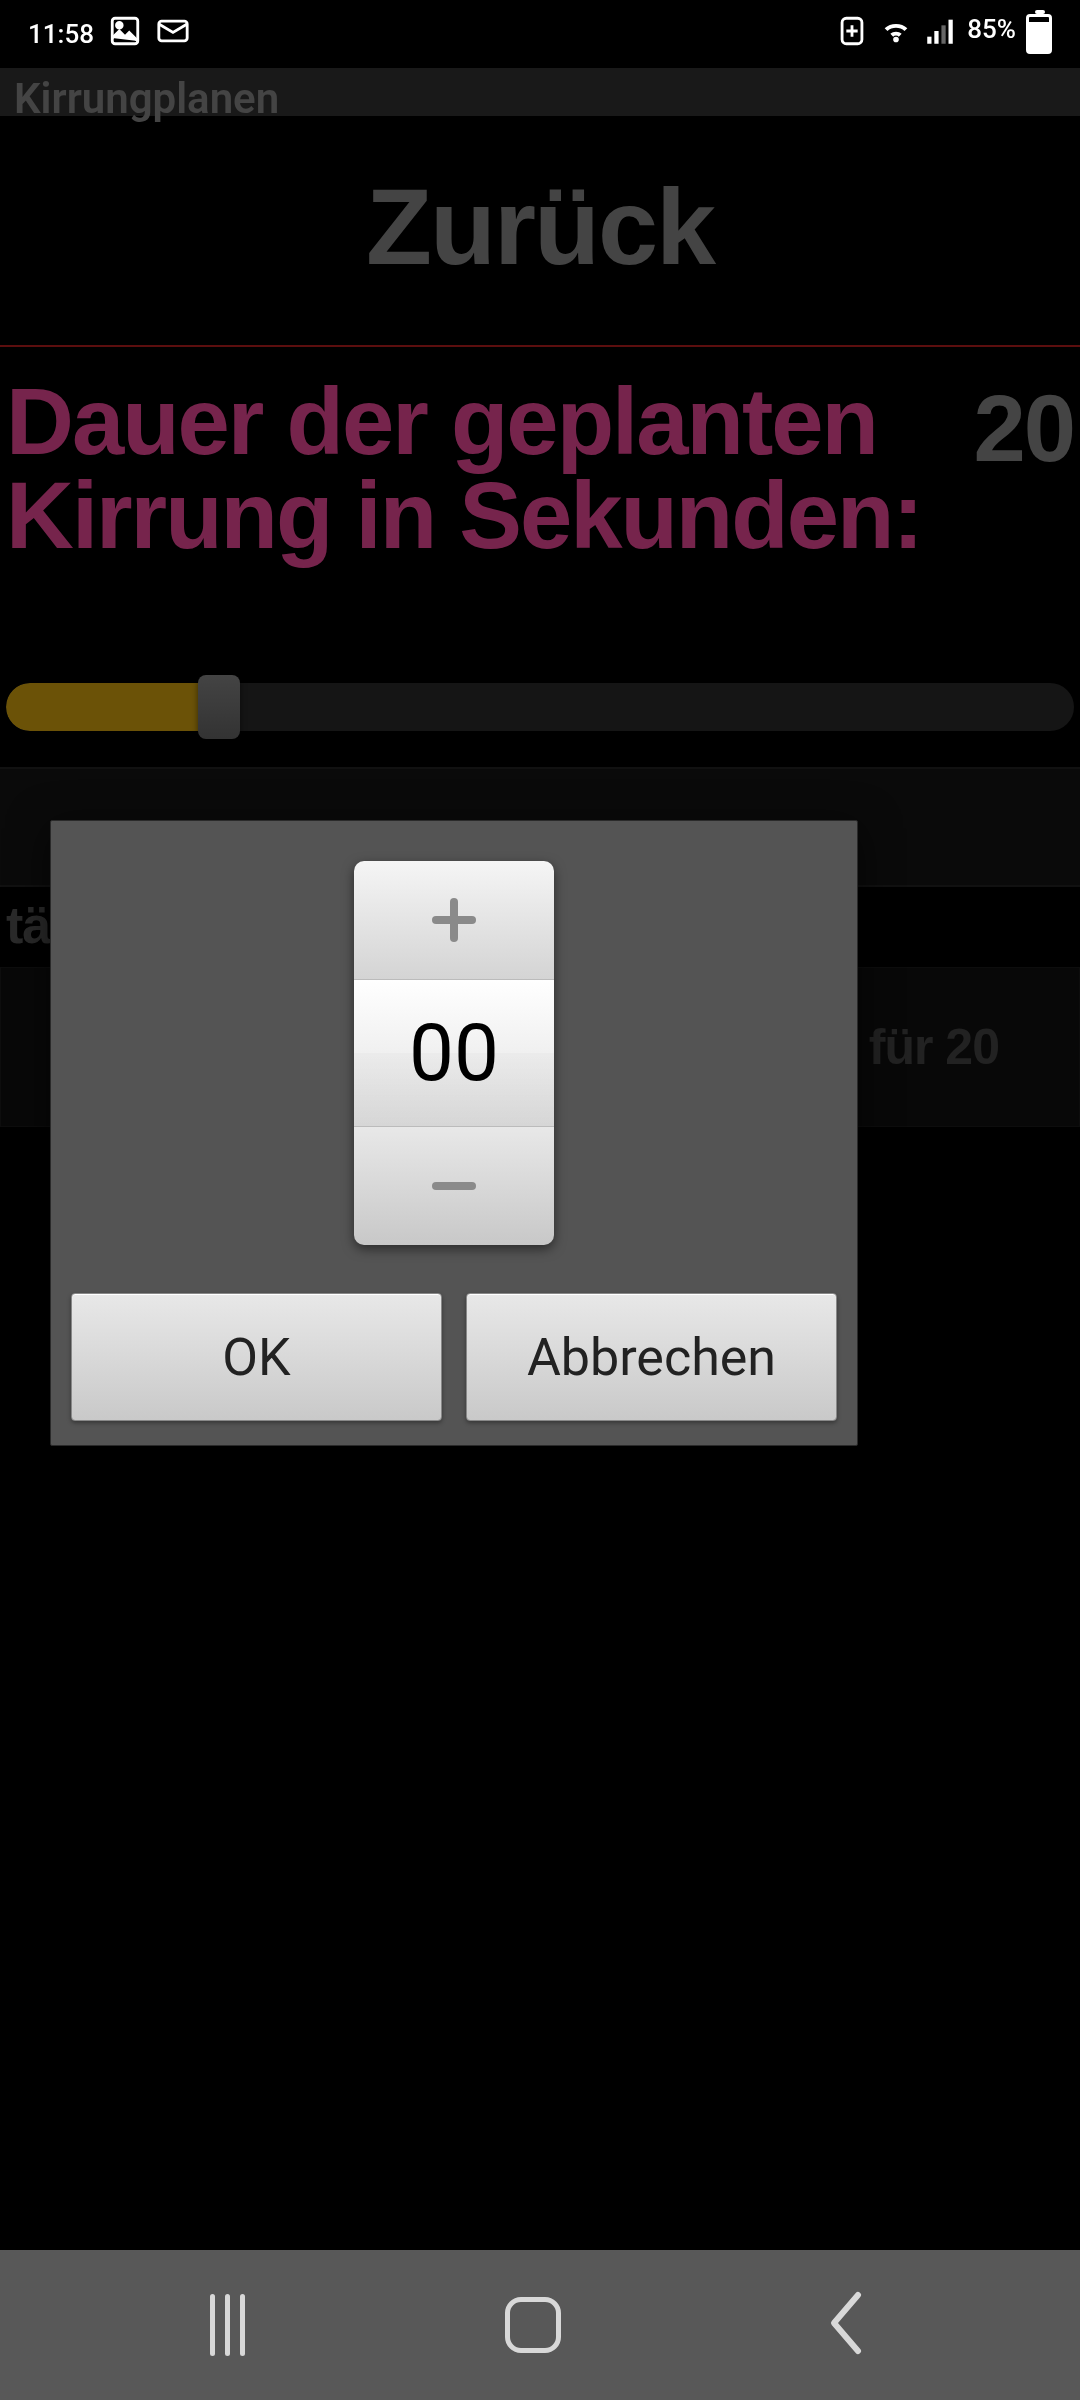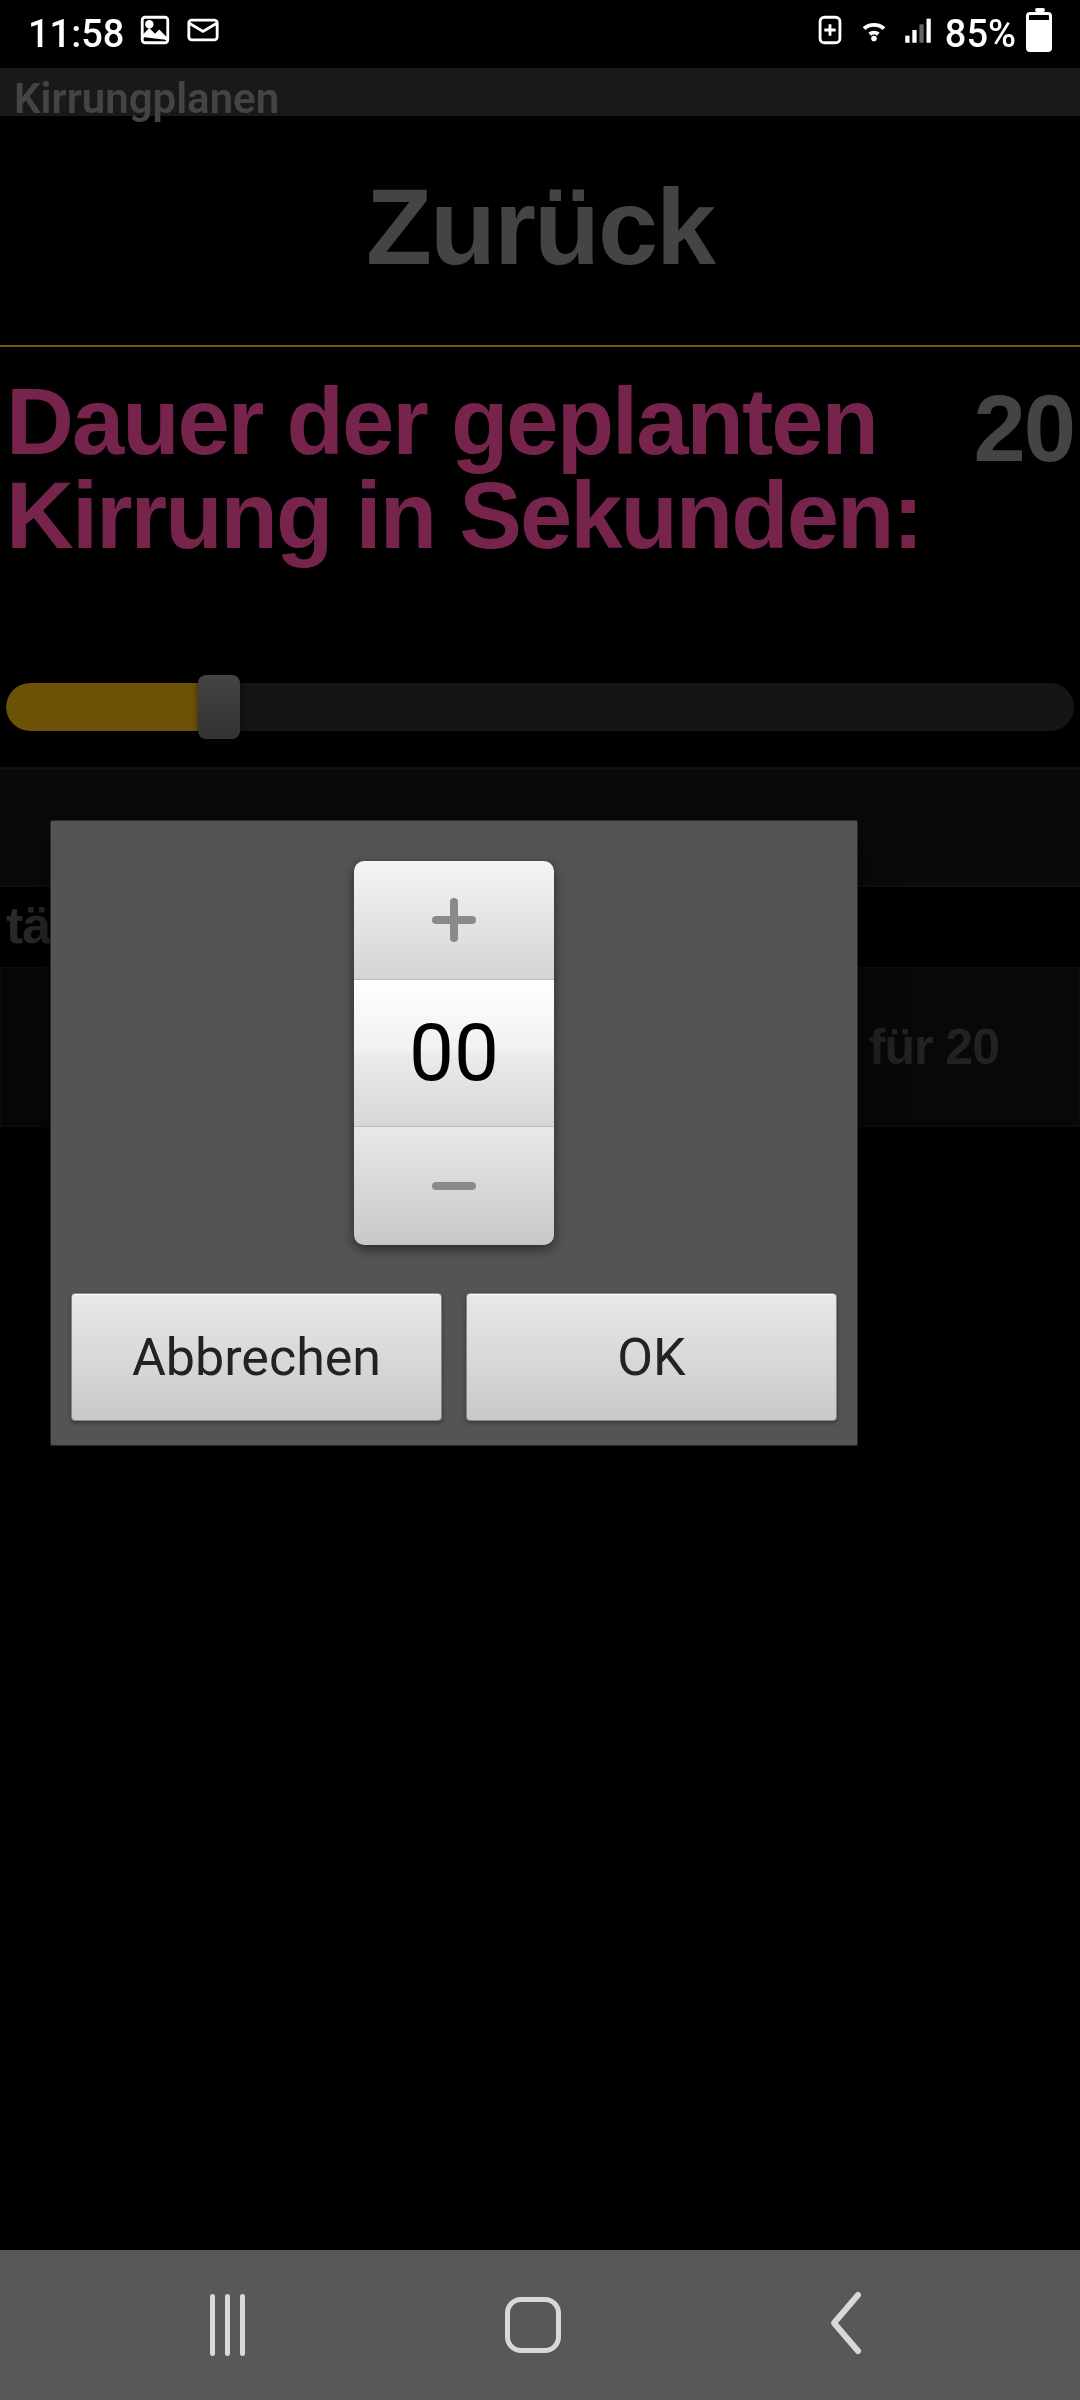--- a/index.html
+++ b/index.html
@@ -13,21 +13,21 @@
   }
 
   
   .status-bar {
     height: 68px;
     display: flex;
     align-items: center;
     justify-content: space-between;
     padding: 0 28px;
     color: #fff;
-    font-size: 38px;
+    font-size: 26px;
     font-weight: 500;
   }
   .status-left { display: flex; align-items: center; gap: 14px; }
   .status-right { display: flex; align-items: flex-start; gap: 10px; }
   .status-icon-img { width: 34px; height: 34px; }
   .battery-icon { width: 26px; height: 40px; border: 3px solid #fff; border-radius: 4px; position: relative; background: linear-gradient(to top, #fff 85%, transparent 85%); }
   .battery-icon::before { content: ""; position: absolute; top: -7px; left: 6px; width: 10px; height: 4px; background: #fff; border-radius: 2px; }
 
   
   .bg-content {
@@ -47,21 +47,21 @@
     padding: 6px 14px;
   }
   .back-header {
     text-align: center;
     color: #888;
     font-size: 108px;
     font-weight: 700;
     font-family: "Arial Narrow", Arial, sans-serif;
     font-stretch: condensed;
     padding: 48px 0 56px;
-    border-bottom: 2px solid #eab308;
+    border-bottom: 2px solid #b91c1c;
     letter-spacing: -2px;
   }
   .duration-row {
     display: flex;
     justify-content: space-between;
     align-items: flex-start;
     padding: 28px 6px 0 6px;
   }
   .duration-label {
     color: #ec4899;
@@ -351,22 +351,22 @@
       <div class="step-val">00</div>
       <div class="step-btn minus">
         <span class="minus-sign"></span>
       </div>
     </div>
 
 
   </div>
 
   <div class="modal-buttons">
+    <div class="modal-btn">OK</div>
     <div class="modal-btn">Abbrechen</div>
-    <div class="modal-btn">OK</div>
   </div>
 </div>
 
 <div class="nav-bar">
   <div class="nav-item nav-recent">
     <span></span>
       <span></span>
       <span></span>
   </div>
   <div class="nav-item nav-home"></div>

